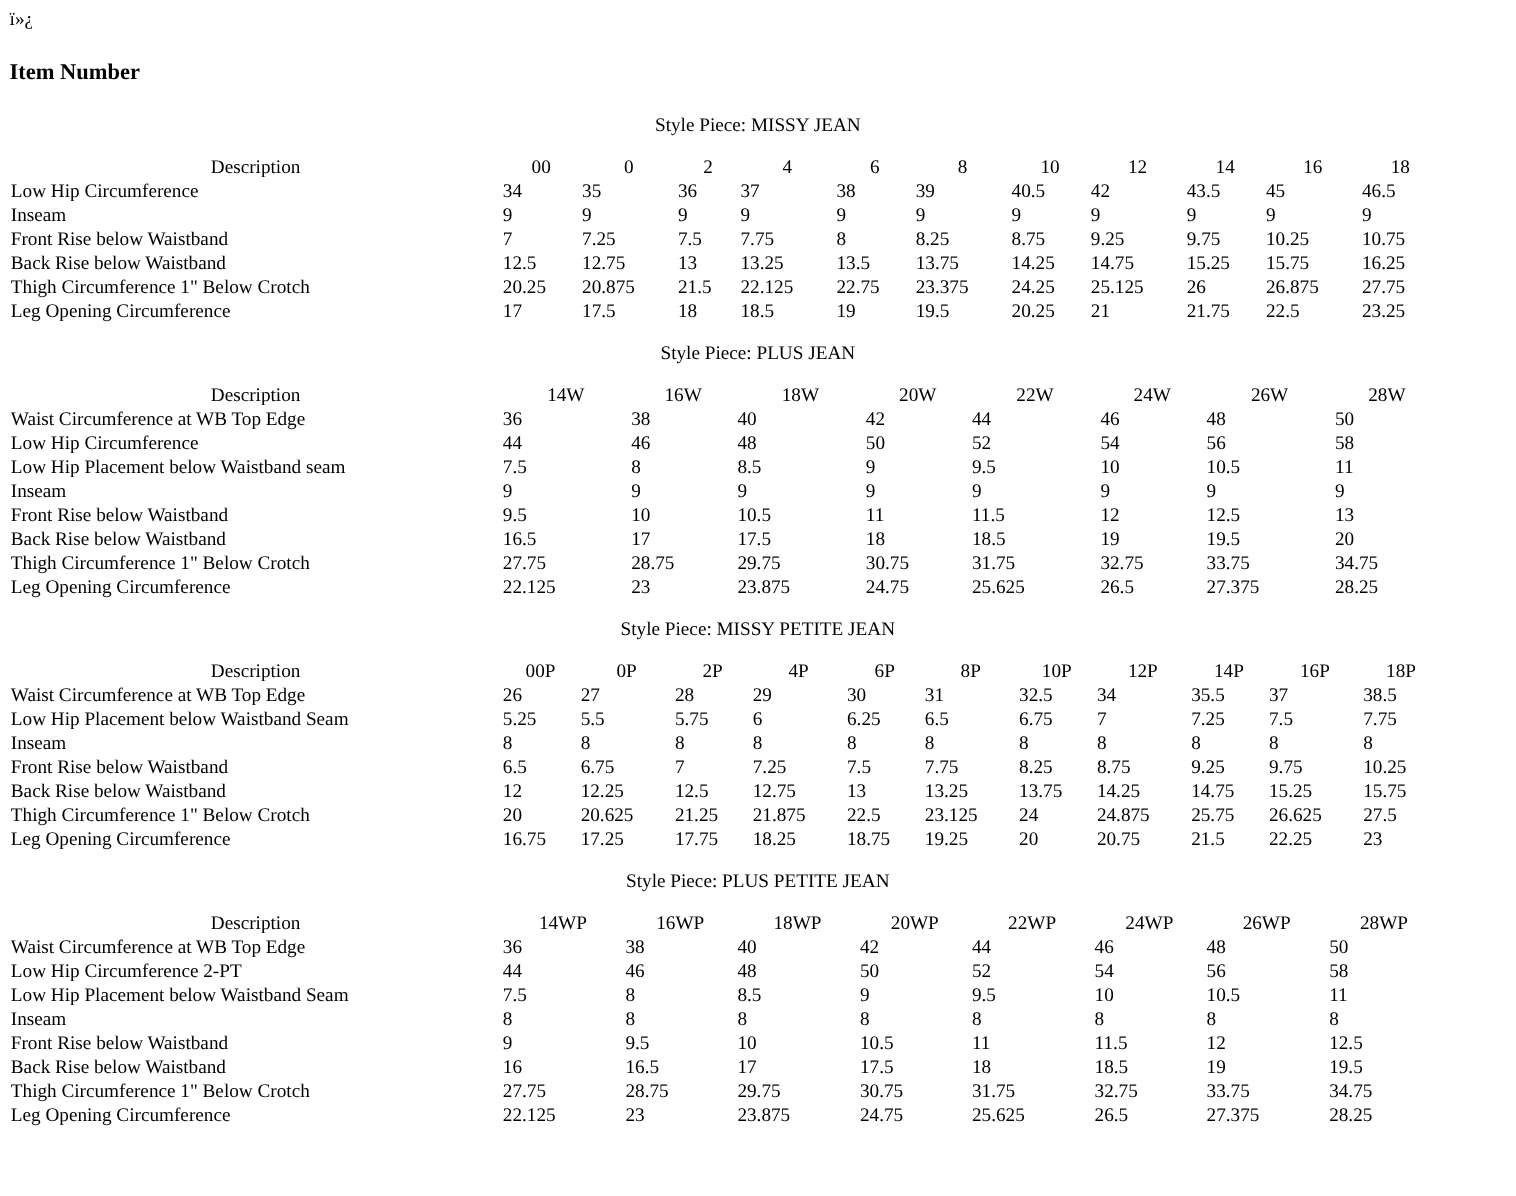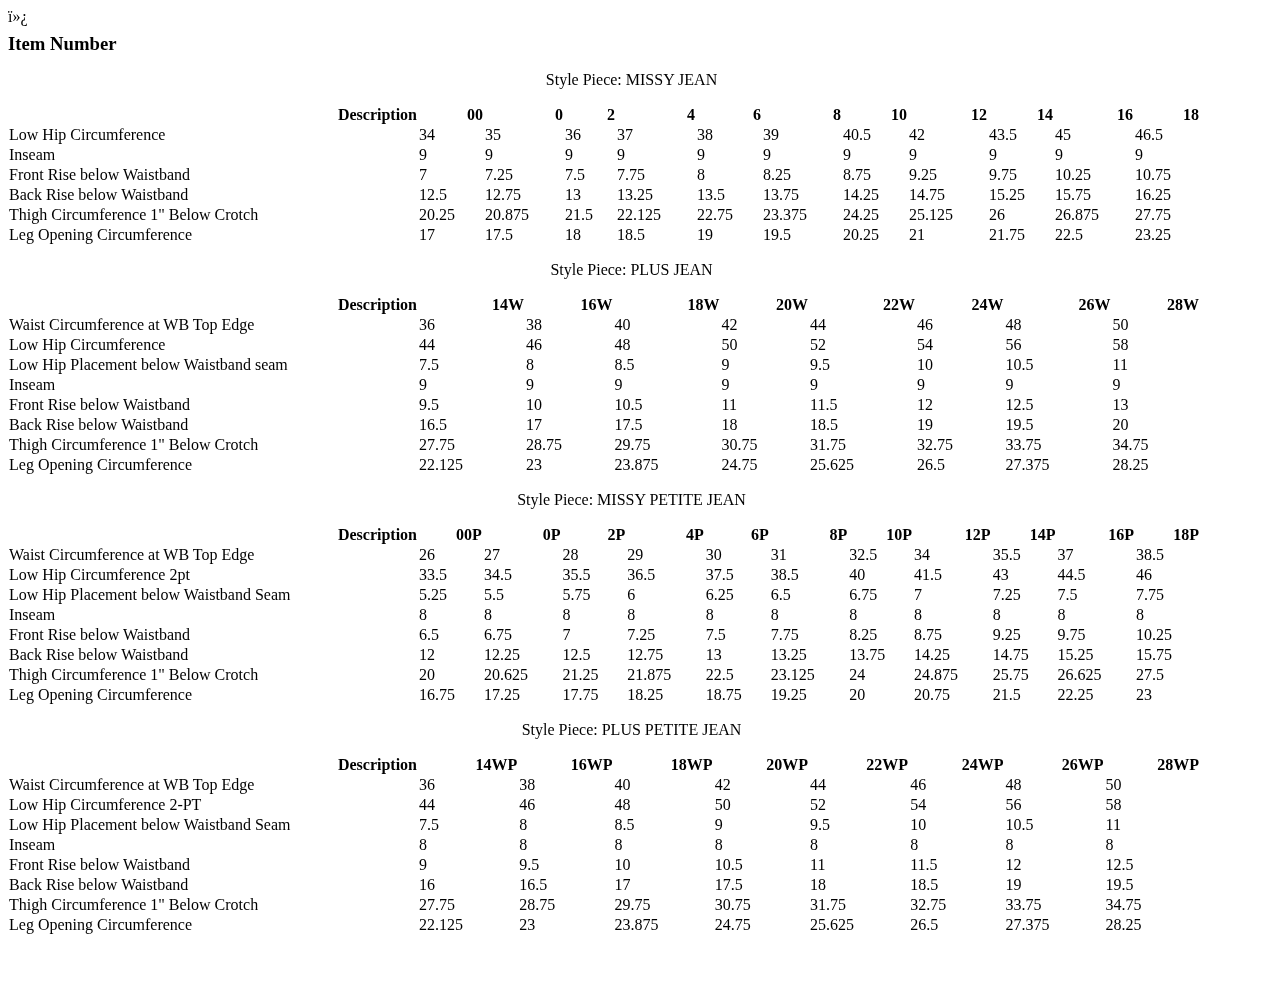--- a/index.html
+++ b/index.html
@@ -8,39 +8,39 @@
     background: #ffffff;
     color: #000000;
     font-family: "Liberation Serif", "DejaVu Serif", serif;
     font-size: 16px;
     width: 1247px;
   }
   .bom { line-height: normal; }
   h3.page-title {
     font-size: 18.72px;
     font-weight: bold;
-    margin: 7px 0;
+    margin: 24px 0;
   }
   p.style-piece { margin: 16px 0; text-align: center; }
   table.size-table {
     width: 1192px;
     border-collapse: collapse;
     border-spacing: 0;
   }
   .size-table th, .size-table td {
     padding: 0 1px;
     line-height: 20px;
     white-space: nowrap;
     text-align: left;
     font-weight: normal;
     vertical-align: baseline;
   }
   .size-table th {
-    font-weight: bold;
-    text-align: right;
+    font-weight: normal;
+    text-align: center;
   }
   .size-table th:first-child,
   .size-table td:first-child { width: 408px; }
 </style>
 </head>
 <body>
 
 <div class="bom">ï»¿</div>
 
 <h3 class="page-title">Item Number</h3>
@@ -285,34 +285,20 @@
         <td>29</td>
         <td>30</td>
         <td>31</td>
         <td>32.5</td>
         <td>34</td>
         <td>35.5</td>
         <td>37</td>
         <td>38.5</td>
       </tr>
       <tr>
-        <td>Low Hip Circumference 2pt</td>
-        <td>33.5</td>
-        <td>34.5</td>
-        <td>35.5</td>
-        <td>36.5</td>
-        <td>37.5</td>
-        <td>38.5</td>
-        <td>40</td>
-        <td>41.5</td>
-        <td>43</td>
-        <td>44.5</td>
-        <td>46</td>
-      </tr>
-      <tr>
         <td>Low Hip Placement below Waistband Seam</td>
         <td>5.25</td>
         <td>5.5</td>
         <td>5.75</td>
         <td>6</td>
         <td>6.25</td>
         <td>6.5</td>
         <td>6.75</td>
         <td>7</td>
         <td>7.25</td>

